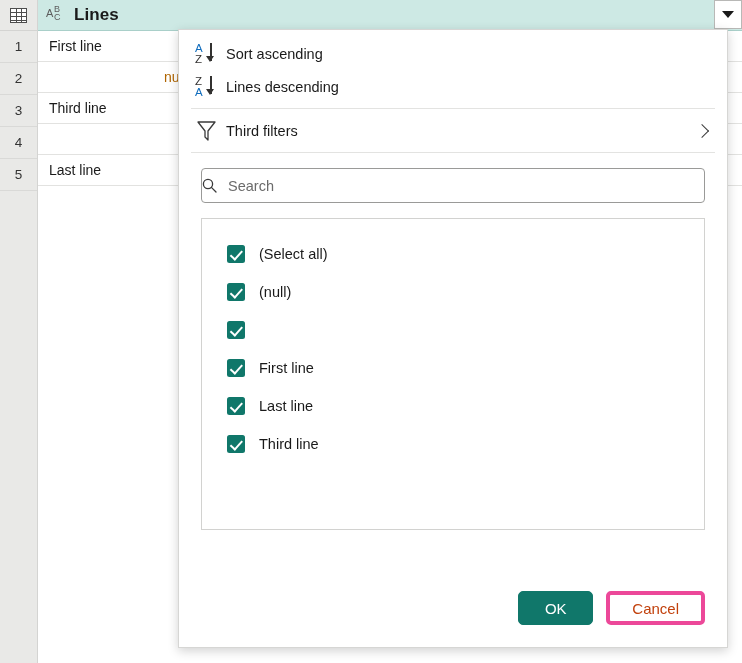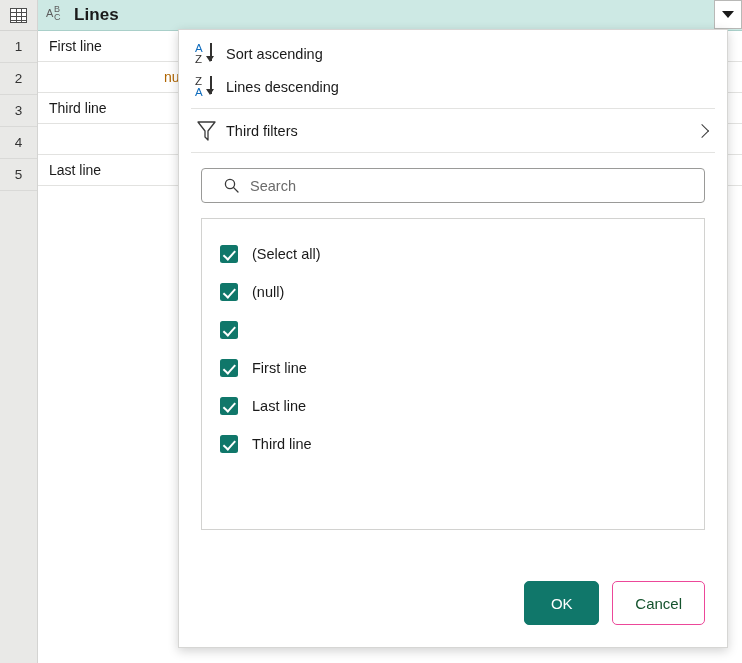--- a/index.html
+++ b/index.html
@@ -263,41 +263,41 @@
   
   .search-wrap {
     margin: 15px 22px 0 22px;
   }
   .search-box {
     height: 33px;
     border: 1px solid #9a9a98;
     border-radius: 4px;
     display: flex;
     align-items: center;
-    padding: 0 22px;
+    padding: 0 0;
     background: #fff;
   }
   .search-box input {
     border: none;
     outline: none;
     flex: 1;
     font-size: 14.5px;
     color: #1a1a1a;
     font-family: "Liberation Sans", sans-serif;
     background: transparent;
     margin-left: 9px;
   }
   .search-box input::placeholder { color: #6b6b6b; }
 
   
   .listbox {
     margin: 15px 22px 0 22px;
     height: 312px;
     border: 1px solid #d2d2d0;
-    padding: 16px 0 0 0;
+    padding: 16px 0 0 7px;
     box-sizing: border-box;
     overflow: hidden;
     background: #fff;
   }
   .list-item {
     height: 38px;
     display: flex;
     align-items: center;
     padding-left: 18px;
     font-size: 14.5px;
@@ -323,41 +323,41 @@
 
   
   .footer {
     position: absolute;
     right: 22px;
     bottom: 22px;
     display: flex;
     gap: 13px;
   }
   .btn {
-    height: 44px;
+    height: 34px;
     min-width: 75px;
     border-radius: 5px;
     font-size: 15px;
     font-family: "Liberation Sans", sans-serif;
     display: flex;
     align-items: center;
     justify-content: center;
     padding: 0 22px;
     box-sizing: border-box;
     cursor: pointer;
   }
   .btn-primary {
     background: #10776a;
     color: #ffffff;
     border: 1px solid #10776a;
   }
   .btn-secondary {
     background: #ffffff;
-    color: #14532d;
-    border: 1px solid #ec4899;
+    color: #c2410c;
+    border: 4px solid #ec4899;
   }
 </style>
 </head>
 <body>
 
 <div id="grid">
 
   <div class="grid-header">
     <div class="hdr-rownum">
       <span class="table-icon">

